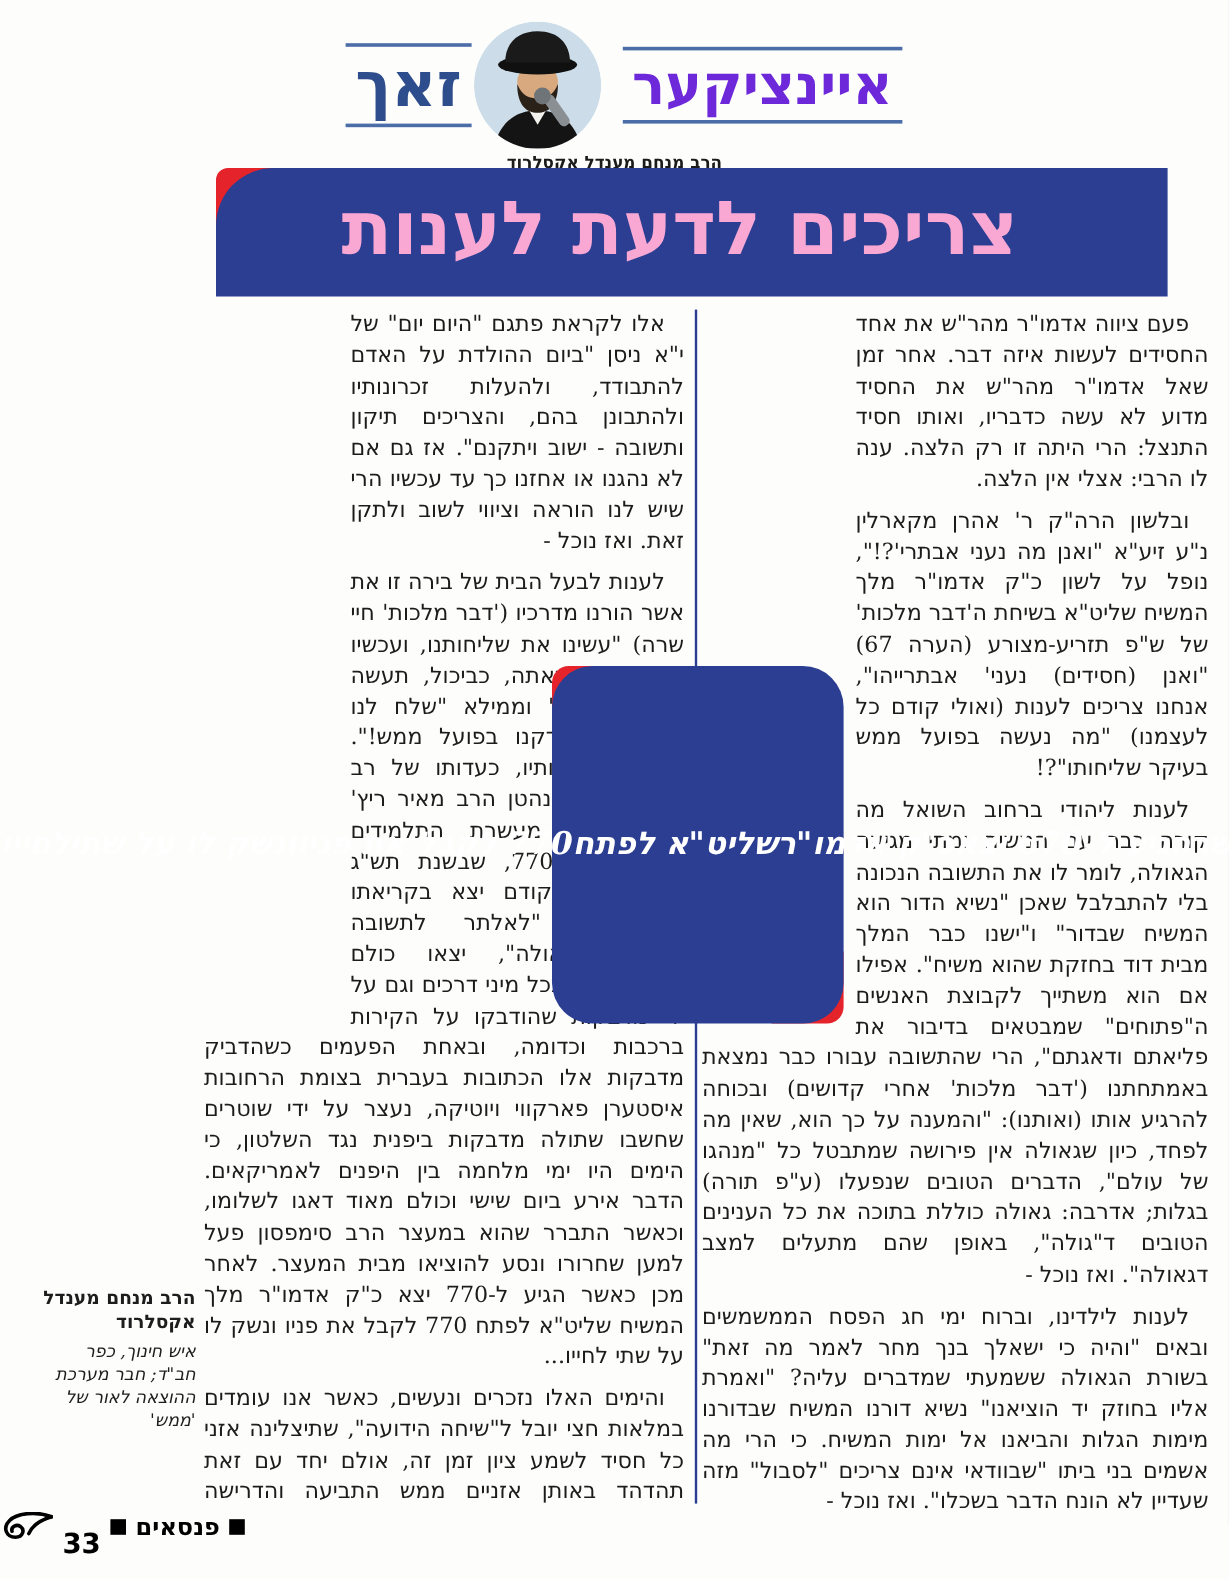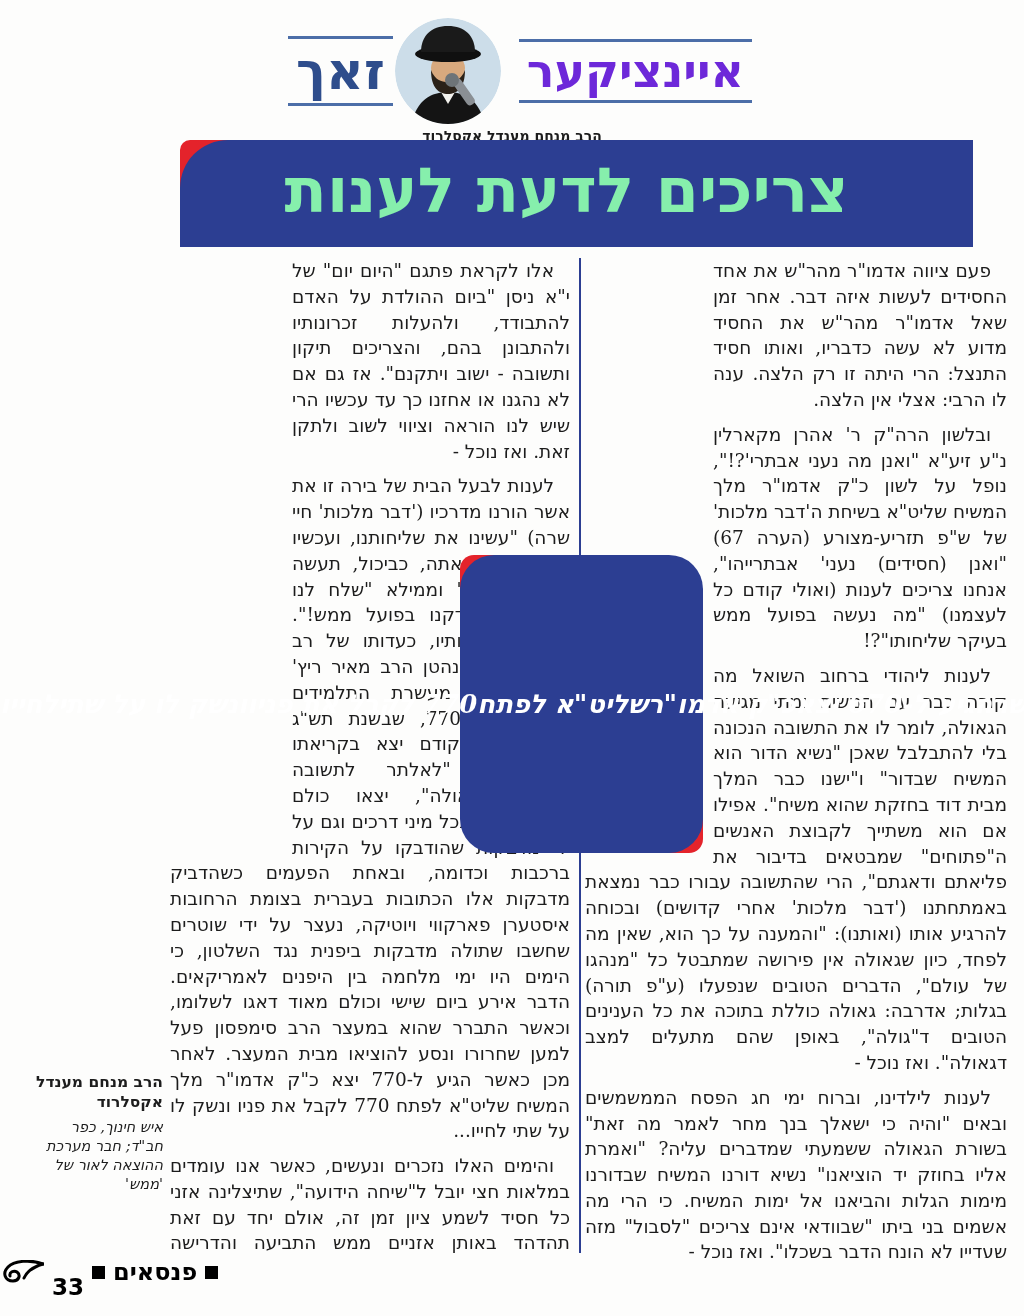--- a/index.html
+++ b/index.html
@@ -15,21 +15,21 @@
   .word-ein{font-size:46px;color:#6d28d9;}
   .logo-photo{width:106px;height:106px;border-radius:50%;overflow:hidden;flex:0 0 auto;z-index:2;
               box-shadow:0 0 0 2px #fdfdfc;}
   .byline{margin-top:4px;text-align:center;font-size:14px;font-weight:bold;color:#1b1b1b;}
 
   
   .banner{position:absolute;left:180px;top:140px;width:793px;height:107px;}
   .banner-red{position:absolute;left:0;top:0;width:70px;height:70px;background:#e4232b;border-top-left-radius:10px;}
   .banner-blue{position:absolute;inset:0;background:#2c3e92;border-top-left-radius:48px;
                display:flex;align-items:center;justify-content:center;}
-  .banner-title{margin:0;padding:0 20px 6px 0;color:#86efac;font-size:62px;font-weight:bold;line-height:1;
+  .banner-title{margin:0;padding:0 20px 6px 0;color:#f9a8d4;font-size:62px;font-weight:bold;line-height:1;
                 font-family:"DejaVu Serif","DejaVu Sans",serif;}
 
   
   .divider{position:absolute;left:579px;top:258px;width:2px;height:995px;background:#2c3e92;z-index:1;}
   .col{position:absolute;top:258px;height:1000px;overflow:hidden;color:#1c1c1c;
        font-size:18.5px;line-height:25.8px;text-align:justify;}
   .col-right{left:585px;width:422px;}
   .col-left{left:170px;width:400px;}
   .col p{margin:0 0 9px 0;text-indent:16px;}
   .hole{float:left;margin-top:295px;height:306px;}
@@ -48,21 +48,21 @@
   
   .bio{position:absolute;left:35px;top:1072px;width:128px;text-align:right;color:#1d1d1d;}
   .bio-name{font-size:15.5px;font-weight:bold;line-height:20px;margin-bottom:6px;}
   .bio-role{font-size:14.5px;font-style:italic;line-height:19px;}
 
   
   .pagefoot{position:absolute;left:2px;top:1245px;display:flex;direction:ltr;align-items:center;gap:8px;}
   .orn{display:inline-flex;align-items:center;}
   .pageno{font-family:"DejaVu Sans",sans-serif;font-size:23px;font-weight:bold;color:#000;line-height:1;margin-top:31px;}
   .sq{width:13px;height:13px;background:#000;display:inline-block;}
-  .section{font-family:"DejaVu Sans",sans-serif;font-size:24px;font-weight:bold;color:#000;line-height:1;}
+  .section{font-family:"DejaVu Sans",sans-serif;font-size:20px;font-weight:bold;color:#000;line-height:1;}
 </style>
 </head>
 <body>
 
 <div class="page">
 
   <header class="masthead">
     <div class="logo-row">
       <div class="logo-word word-zach">זאך</div>
       <div class="logo-photo">

